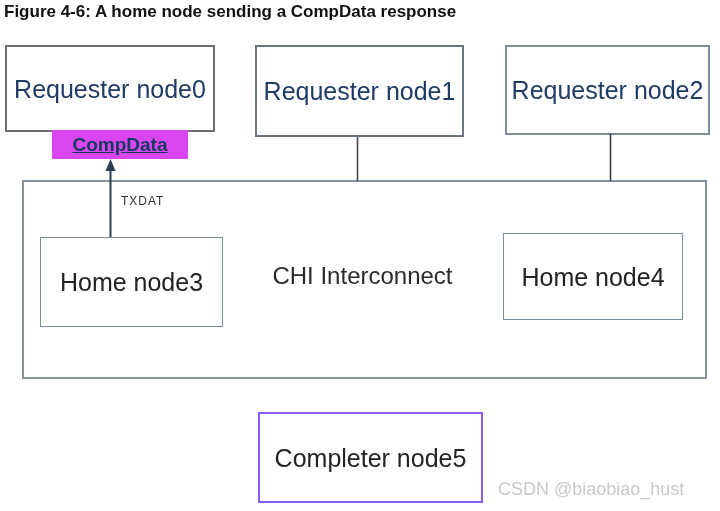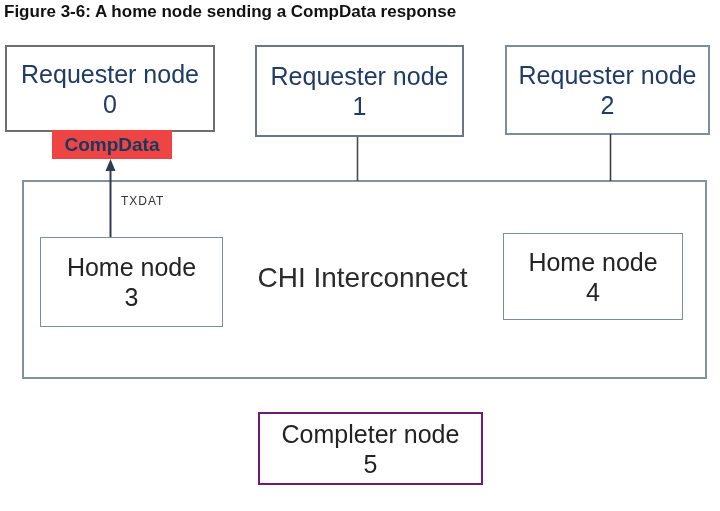--- a/index.html
+++ b/index.html
@@ -22,70 +22,71 @@
     font-size: 17px;
     font-weight: bold;
     color: #111111;
     letter-spacing: 0px;
     white-space: nowrap;
   }
   .node {
     position: absolute;
     background: #ffffff;
     display: flex;
-    flex-direction: column;
+    flex-direction: row;
     align-items: center;
     justify-content: center;
     text-align: center;
     line-height: 1.2;
     box-sizing: border-box;
   }
   .node .l1, .node .l2 { display: block; }
   .requester { color: #1f3b66; font-size: 25px; border: 2px solid #6f7b88; }
   .plain     { color: #232323; font-size: 25px; }
   .r0 { left: 5px;   top: 45px; width: 210px; height: 87px; border-color: #6e6e6e; }
   .r1 { left: 255px; top: 45px; width: 209px; height: 92px; border-color: #6a7683; }
   .r2 { left: 505px; top: 45px; width: 205px; height: 90px; border-color: #7d8da0; }
   .h3 { left: 40px;  top: 237px; width: 183px; height: 90px; border: 1.5px solid #7d8da0; }
   .h4 { left: 503px; top: 233px; width: 180px; height: 87px; border: 1.5px solid #7d8da0; }
-  .c5 { left: 258px; top: 412px; width: 225px; height: 73px; border: 2px solid #701a75; justify-content: center; }
+  .c5 { left: 258px; top: 412px; width: 225px; height: 91px; border: 2px solid #8b5cf6; justify-content: center; }
   .interconnect-box {
     position: absolute;
     left: 22px;
     top: 180px;
     width: 685px;
     height: 199px;
     border: 2px solid #84919e;
     box-sizing: border-box;
     background: transparent;
   }
   .interconnect-label {
     position: absolute;
     left: 240px;
     top: 262px;
     width: 245px;
     text-align: center;
-    font-size: 28px;
+    font-size: 24px;
     color: #2b2b2b;
     white-space: nowrap;
   }
   .compdata {
     position: absolute;
     left: 52px;
     top: 130px;
-    width: 120px;
+    width: 136px;
     height: 29px;
-    background: #ef4444;
+    background: #d946ef;
     color: #15395f;
     font-size: 19px;
     font-weight: bold;
     display: flex;
     align-items: center;
     justify-content: center;
     z-index: 3;
+    text-decoration: underline;
   }
   .txdat-label {
     position: absolute;
     left: 121px;
     top: 194px;
     font-size: 12px;
     color: #333333;
     letter-spacing: 1px;
     z-index: 2;
   }
@@ -115,21 +116,21 @@
     color: #c9c9c9;
     white-space: nowrap;
     z-index: 5;
   }
 </style>
 </head>
 <body>
 
 <div class="canvas">
 
-  <div class="figure-title">Figure 3-6: A home node sending a CompData response</div>
+  <div class="figure-title">Figure 4-6: A home node sending a CompData response</div>
 
   <svg class="connector-layer" width="720" height="511" viewBox="0 0 720 511">
 
     <line x1="357.5" y1="137" x2="357.5" y2="181" stroke="#4a4a4a" stroke-width="1.6"></line>
 
     <line x1="610.5" y1="134" x2="610.5" y2="181" stroke="#3c3c3c" stroke-width="1.6"></line>
 
     <line x1="110.5" y1="237" x2="110.5" y2="168" stroke="#2e3d4e" stroke-width="2"></line>
     <polygon points="110.5,159 105.5,171 115.5,171" fill="#2e3d4e"></polygon>
   </svg>
@@ -161,14 +162,15 @@
   <div class="node plain h4">
     <span class="l1">Home node</span>
     <span class="l2">4</span>
   </div>
 
   <div class="node plain c5">
     <span class="l1">Completer node</span>
     <span class="l2">5</span>
   </div>
 
+  <div class="watermark-csdn">CSDN @biaobiao_hust</div>
 
 </div>
 
 </body></html>

